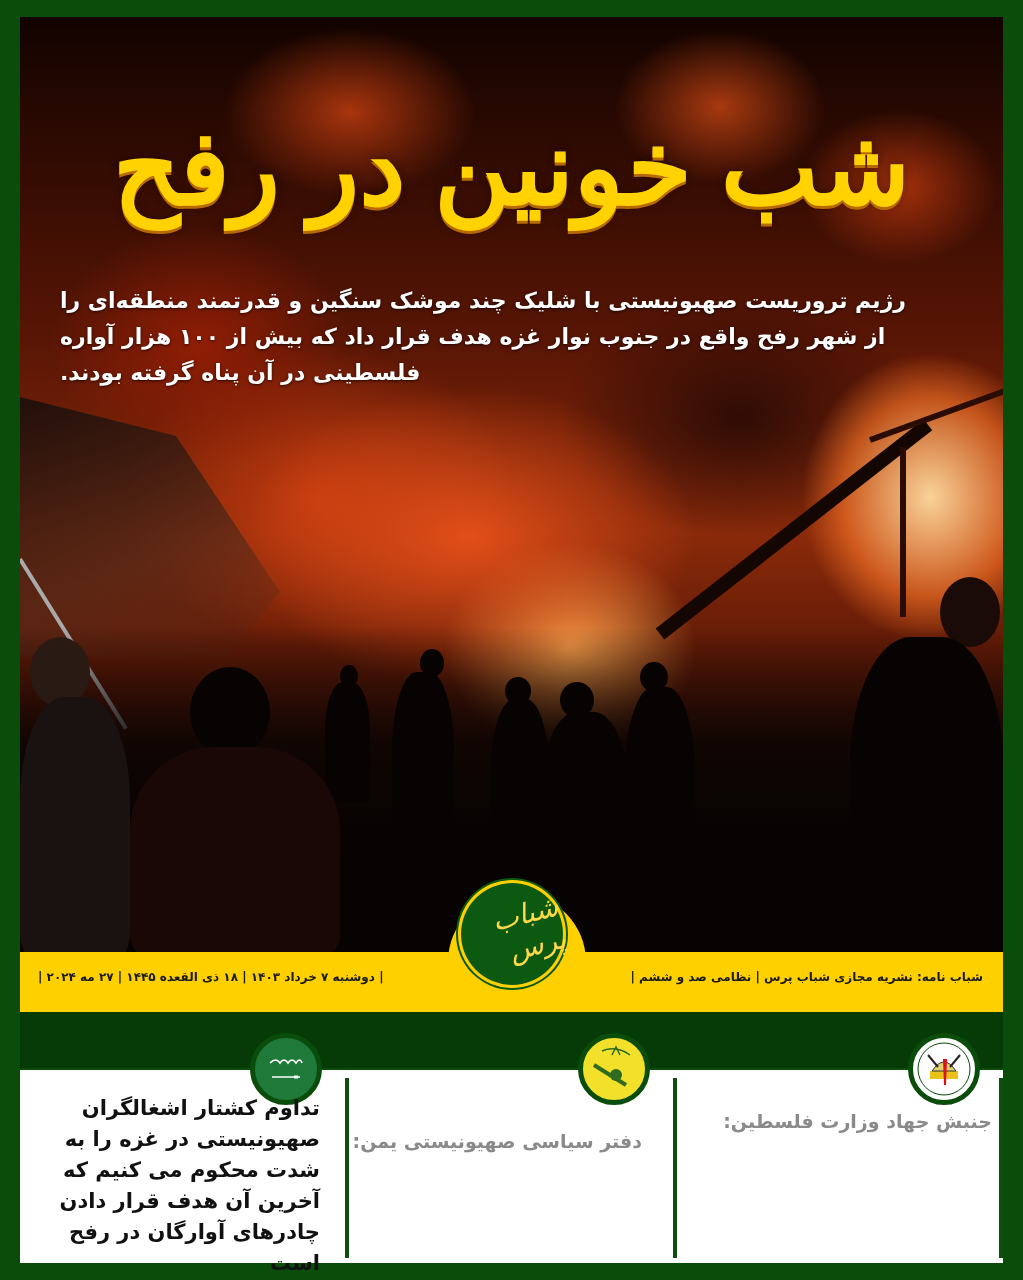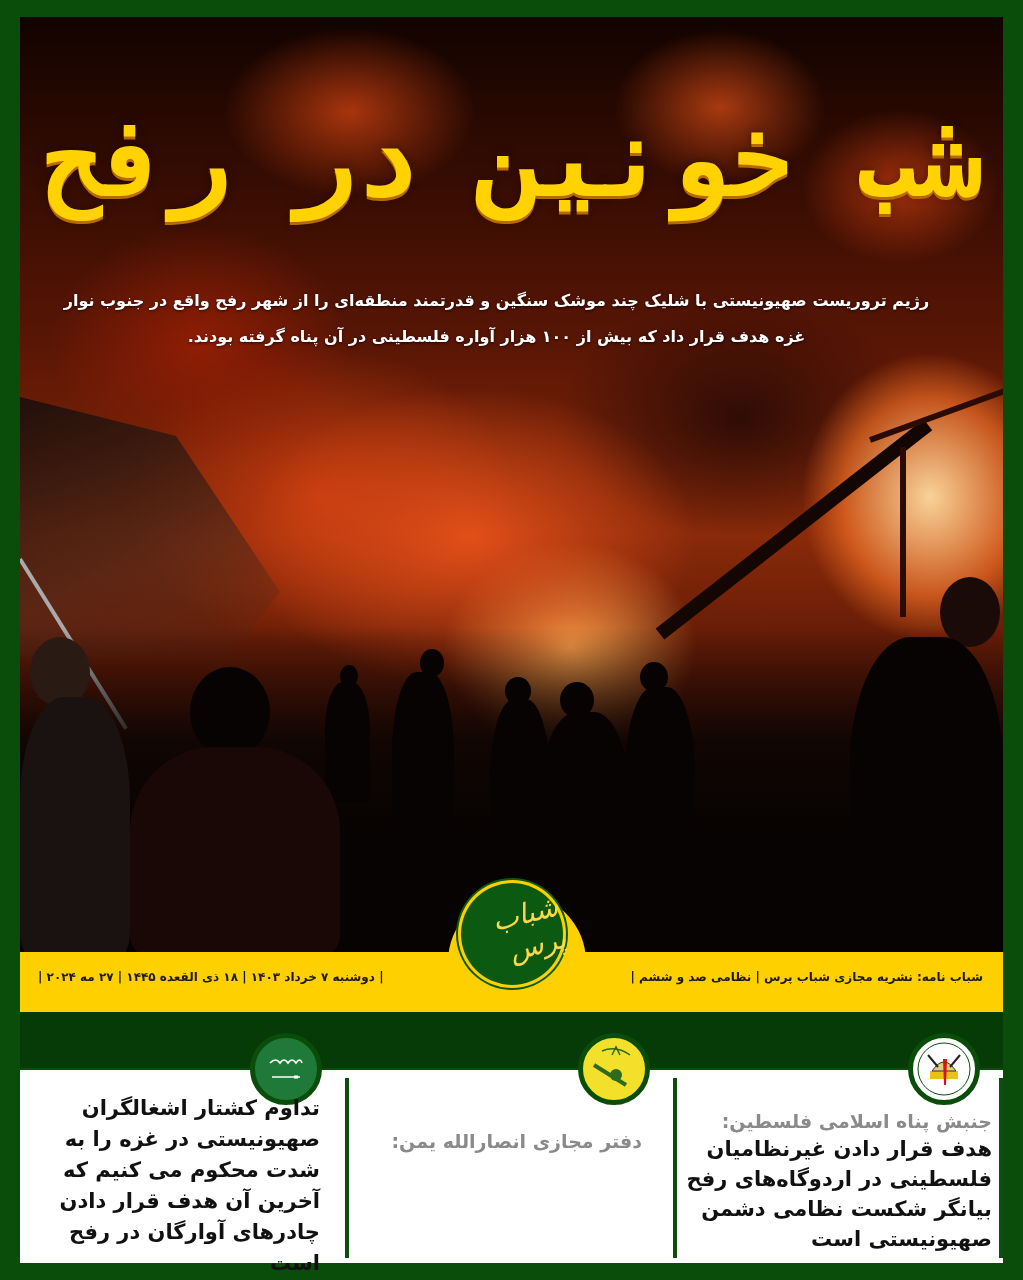--- a/index.html
+++ b/index.html
@@ -46,31 +46,31 @@
   }
   .person {
     position: absolute; background: #070302; border-radius: 40% 40% 10% 10%;
   }
   .head {
     position: absolute; background: #070302; border-radius: 50%;
   }
   .title {
     position: absolute; left: 0; right: 0; top: 98px;
     text-align: center; direction: rtl;
-    font-family: Liberation Mono, monospace; font-weight: bold;
+    font-family: Liberation Sans, sans-serif; font-weight: bold;
     font-size: 104px; line-height: 140px;
     color: #ffd200;
     text-shadow: 0 3px 0 #b86a00, 0 0 10px rgba(0,0,0,0.4);
     letter-spacing: -2px;
   }
   .lede {
     position: absolute; left: 60px; right: 90px; top: 283px;
-    direction: rtl; text-align: center;
+    direction: rtl; text-align: left;
     font-family: "DejaVu Sans", sans-serif; font-weight: bold;
-    font-size: 16px; line-height: 36px;
+    font-size: 22px; line-height: 36px;
     color: #ffffff;
     text-shadow: 0 1px 3px rgba(0,0,0,0.7);
   }
   .bar {
     position: absolute; left: 20px; top: 952px; width: 983px; height: 60px;
     background: #ffd000;
   }
   .arch {
     position: absolute; left: 448px; top: 893px; width: 138px; height: 80px;
     background: #ffd000; border-radius: 70px 70px 0 0;
@@ -169,35 +169,34 @@
   <svg width="56" height="56" viewBox="0 0 56 56">
     <circle cx="28" cy="28" r="26" fill="#fff" stroke="#0a4d0a" stroke-width="1"></circle>
     <rect x="14" y="30" width="28" height="8" fill="#e8c21a"></rect>
     <path d="M16 30 Q28 12 40 30 Z" fill="#e0d070" stroke="#333" stroke-width="1"></path>
     <path d="M27 18 L31 18 L30 44 L28 44 Z" fill="#d11"></path>
     <line x1="12" y1="14" x2="22" y2="26" stroke="#222" stroke-width="2"></line>
     <line x1="44" y1="14" x2="34" y2="26" stroke="#222" stroke-width="2"></line>
   </svg>
 </div>
 <div class="card-text" style="left:680px;width:312px;top:1108px;">
-  <div class="card-head">جنبش پناه اسلامی فلسطین:</div>
-  <div class="card-body">هدف قرار دادن غیرنظامیان فلسطینی در اردوگاه‌های رفح بیانگر شکست نظامی دشمن صهیونیستی است</div>
+  <div class="card-head">جنبش جهاد وزارت فلسطین:</div>
 </div>
 
 <div class="logo" style="left:578px;background:#f3e02a;">
   <svg width="56" height="56" viewBox="0 0 56 56">
     <circle cx="28" cy="28" r="26" fill="#f3e02a"></circle>
     <line x1="8" y1="24" x2="40" y2="44" stroke="#2e6b1e" stroke-width="4"></line>
     <circle cx="30" cy="34" r="6" fill="#2e6b1e"></circle>
     <path d="M16 10 Q30 4 44 14" stroke="#2e6b1e" stroke-width="1.5" fill="none"></path>
     <path d="M26 14 L30 6 L34 14" stroke="#2e6b1e" stroke-width="1.5" fill="none"></path>
   </svg>
 </div>
 <div class="card-text" style="left:352px;width:290px;top:1128px;">
-  <div class="card-head">دفتر مجازی انصارالله یمن:</div>
+  <div class="card-head">دفتر سیاسی صهیونیستی یمن:</div>
 </div>
 
 <div class="logo" style="left:250px;background:#1f7a3a;">
   <svg width="56" height="56" viewBox="0 0 56 56">
     <circle cx="28" cy="28" r="26" fill="#1f7a3a"></circle>
     <path d="M12 22 Q18 16 22 22 Q26 16 30 22 Q34 16 38 22 Q42 16 44 22" stroke="#fff" stroke-width="1.6" fill="none"></path>
     <line x1="14" y1="36" x2="42" y2="36" stroke="#fff" stroke-width="1.6"></line>
     <rect x="36" y="34.5" width="4" height="3" fill="#fff"></rect>
   </svg>
 </div>

